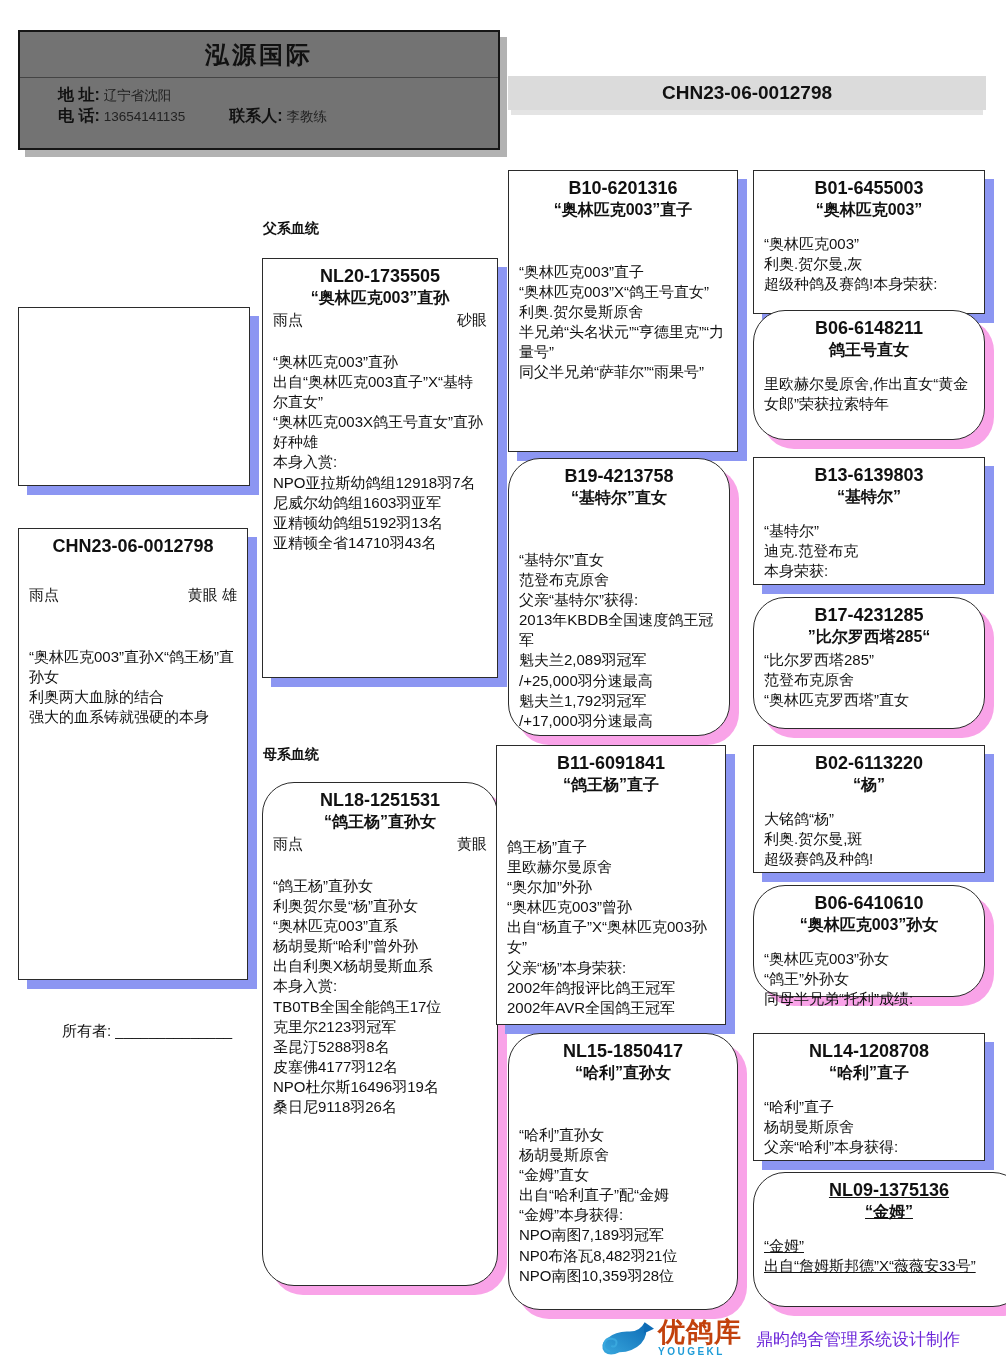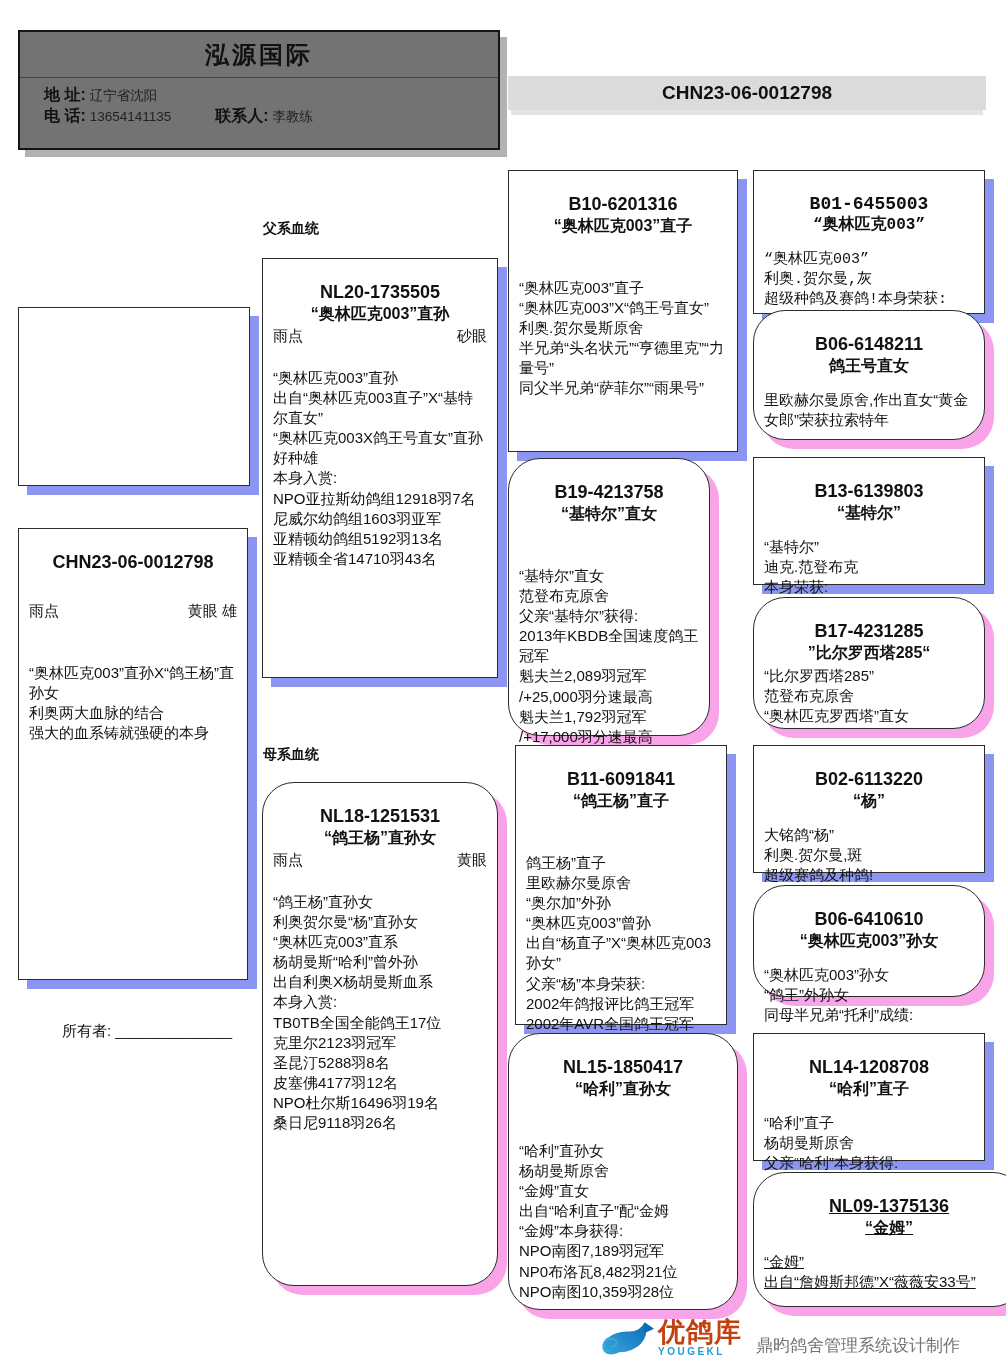--- a/index.html
+++ b/index.html
@@ -4,52 +4,52 @@
 <style>
   html,body{margin:0;padding:0;background:#fff;}
   #page{position:relative;width:1006px;height:1366px;background:#ffffff;
         font-family:"Liberation Sans","DejaVu Sans",sans-serif;color:#111;overflow:hidden;}
 
   
   .hdr{position:absolute;left:18px;top:30px;width:478px;height:116px;background:#737373;
        border:2px solid #161616;box-shadow:7px 7px 0 #b2b2b2;}
   .hdr-title{font-size:24px;font-weight:bold;text-align:center;margin-top:7px;letter-spacing:3px;}
   .hdr-rule{border:none;border-top:1px solid #444;margin:6px 0 7px 0;}
-  .hdr-row{padding-left:24px;font-size:14px;line-height:20px;}
+  .hdr-row{padding-left:38px;font-size:14px;line-height:20px;}
   .hdr-label{font-size:16px;font-weight:bold;}
   .hdr-val{font-size:13.5px;color:#222;}
   .hdr-contact{margin-left:40px;}
 
   
   .banner{position:absolute;left:508px;top:76px;width:478px;height:34px;background:#dbdbdb;
           font-size:19px;font-weight:bold;text-align:center;line-height:34px;
           box-shadow:0 8px 0 -3px #e4e4e4;}
 
   
   .card{position:absolute;background:#fff;border:1.5px solid #2b2b2b;box-sizing:border-box;}
   .sh-blue{box-shadow:9px 9px 0 #8c96f2;}
   .sh-pink{box-shadow:9px 9px 0 #f9a3e8;border-radius:32px;}
-  .ring{font-size:18px;font-weight:bold;text-align:center;margin-top:22px;line-height:22px;}
+  .ring{font-size:18px;font-weight:bold;text-align:center;margin-top:6px;line-height:22px;}
   .bname{font-size:16px;font-weight:bold;text-align:center;line-height:21px;}
   .colorrow{display:flex;justify-content:space-between;padding:0 10px;font-size:15px;line-height:20px;}
   .bbody{font-size:15px;line-height:1.34;padding:0 10px;white-space:pre-line;word-break:break-all;}
 
   .photo-box{position:absolute;left:18px;top:307px;width:230px;height:177px;background:#fff;
              border:1.5px solid #2b2b2b;box-shadow:9px 9px 0 #8c96f2;}
 
   .branch-label{position:absolute;font-size:14px;font-weight:bold;color:#111;}
   .owner{position:absolute;left:62px;top:1022px;font-size:15px;color:#111;}
 
   
   .footer{position:absolute;left:598px;top:1318px;display:flex;align-items:flex-start;}
   .logo-icon{width:56px;height:44px;}
   .brand-wrap{margin-left:4px;}
   .brand{font-size:27px;font-weight:bold;color:#c2410c;line-height:28px;letter-spacing:1px;}
   .brand-sub{font-size:10px;font-weight:bold;color:#1e9cd8;letter-spacing:2.5px;line-height:12px;}
-  .caption{font-size:17px;color:#737373;margin-left:14px;margin-top:16px;}
+  .caption{font-size:17px;color:#6d28d9;margin-left:14px;margin-top:10px;}
 </style>
 </head>
 <body>
 
 <div id="page">
 
   <div class="hdr">
     <div class="hdr-title">泓源国际</div>
     <hr class="hdr-rule">
     <div class="hdr-row">
@@ -125,34 +125,34 @@
   <div class="card sh-blue" style="left:508px;top:170px;width:230px;height:282px;">
     <div class="ring">B10-6201316</div>
     <div class="bname">“奥林匹克003”直子</div>
     <div class="bbody" style="margin-top:42px;">“奥林匹克003”直子
 “奥林匹克003”X“鸽王号直女”
 利奥.贺尔曼斯原舍
 半兄弟“头名状元”“亨德里克”“力量号”
 同父半兄弟“萨菲尔”“雨果号”</div>
   </div>
 
-  <div class="card sh-pink" style="left:508px;top:458px;width:202px;height:278px;">
+  <div class="card sh-pink" style="left:508px;top:458px;width:222px;height:278px;">
     <div class="ring">B19-4213758</div>
     <div class="bname">“基特尔”直女</div>
     <div class="bbody" style="margin-top:42px;">“基特尔”直女
 范登布克原舍
 父亲“基特尔”获得:
 2013年KBDB全国速度鸽王冠军
 魁夫兰2,089羽冠军
 /+25,000羽分速最高
 魁夫兰1,792羽冠军
 /+17,000羽分速最高</div>
   </div>
 
-  <div class="card sh-blue" style="left:515px;top:745px;width:212px;height:280px;">
+  <div class="card sh-blue" style="left:496px;top:745px;width:230px;height:280px;">
     <div class="ring">B11-6091841</div>
     <div class="bname">“鸽王杨”直子</div>
     <div class="bbody" style="margin-top:42px;">鸽王杨”直子
 里欧赫尔曼原舍
 “奥尔加”外孙
 “奥林匹克003”曾孙
 出自“杨直子”X“奥林匹克003孙女”
 父亲“杨”本身荣获:
 2002年鸽报评比鸽王冠军
 2002年AVR全国鸽王冠军</div>
@@ -164,21 +164,21 @@
     <div class="bbody" style="margin-top:42px;">“哈利”直孙女
 杨胡曼斯原舍
 “金姆”直女
 出自“哈利直子”配“金姆
 “金姆”本身获得:
 NPO南图7,189羽冠军
 NP0布洛瓦8,482羽21位
 NPO南图10,359羽28位</div>
   </div>
 
-  <div class="card sh-blue" style="left:753px;top:170px;width:232px;height:144px;font-family:Liberation Mono, monospace;">
+  <div class="card sh-blue" style="left:753px;top:170px;width:232px;height:144px;">
     <div class="ring">B01-6455003</div>
     <div class="bname">“奥林匹克003”</div>
     <div class="bbody" style="margin-top:14px;">“奥林匹克003”
 利奥.贺尔曼,灰
 超级种鸽及赛鸽!本身荣获:</div>
   </div>
 
   <div class="card sh-pink" style="left:753px;top:310px;width:232px;height:130px;">
     <div class="ring">B06-6148211</div>
     <div class="bname">鸽王号直女</div>

